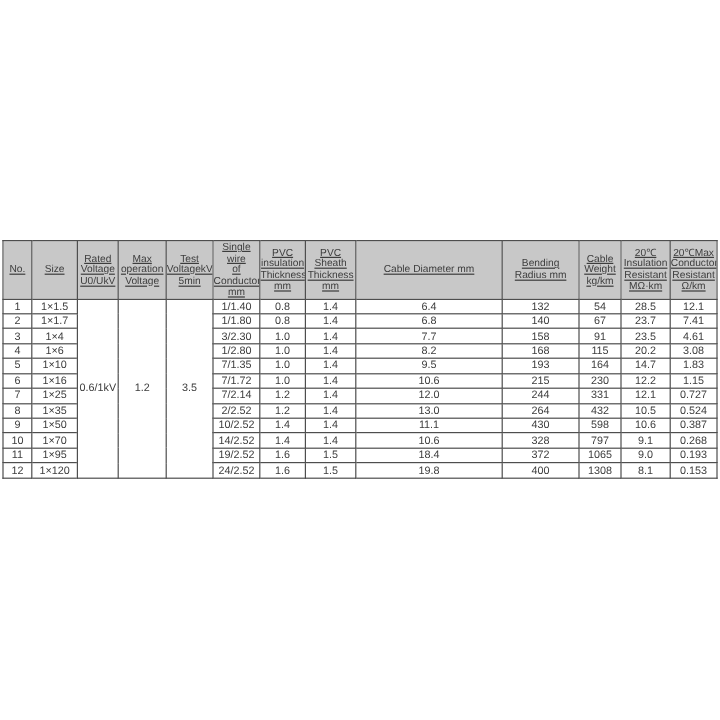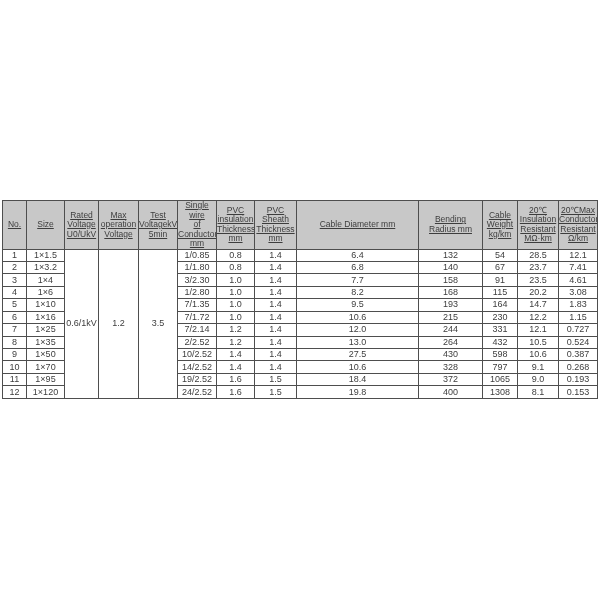--- a/index.html
+++ b/index.html
@@ -86,32 +86,32 @@
           <th>20℃Max<br>Conductor<br>Resistant<br>Ω/km</th>
         </tr>
     </thead>
     <tbody id="body-rows">
         <tr>
           <td>1</td>
           <td>1×1.5</td>
           <td rowspan="12">0.6/1kV</td>
           <td rowspan="12">1.2</td>
           <td rowspan="12">3.5</td>
-          <td>1/0.85</td>
+          <td>1/1.40</td>
           <td>0.8</td>
           <td>1.4</td>
           <td>6.4</td>
           <td>132</td>
           <td>54</td>
           <td>28.5</td>
           <td>12.1</td>
         </tr>
         <tr>
           <td>2</td>
-          <td>1×3.2</td>
+          <td>1×1.7</td>
           <td>1/1.80</td>
           <td>0.8</td>
           <td>1.4</td>
           <td>6.8</td>
           <td>140</td>
           <td>67</td>
           <td>23.7</td>
           <td>7.41</td>
         </tr>
         <tr>
@@ -185,21 +185,21 @@
           <td>432</td>
           <td>10.5</td>
           <td>0.524</td>
         </tr>
         <tr>
           <td>9</td>
           <td>1×50</td>
           <td>10/2.52</td>
           <td>1.4</td>
           <td>1.4</td>
-          <td>27.5</td>
+          <td>11.1</td>
           <td>430</td>
           <td>598</td>
           <td>10.6</td>
           <td>0.387</td>
         </tr>
         <tr>
           <td>10</td>
           <td>1×70</td>
           <td>14/2.52</td>
           <td>1.4</td>

